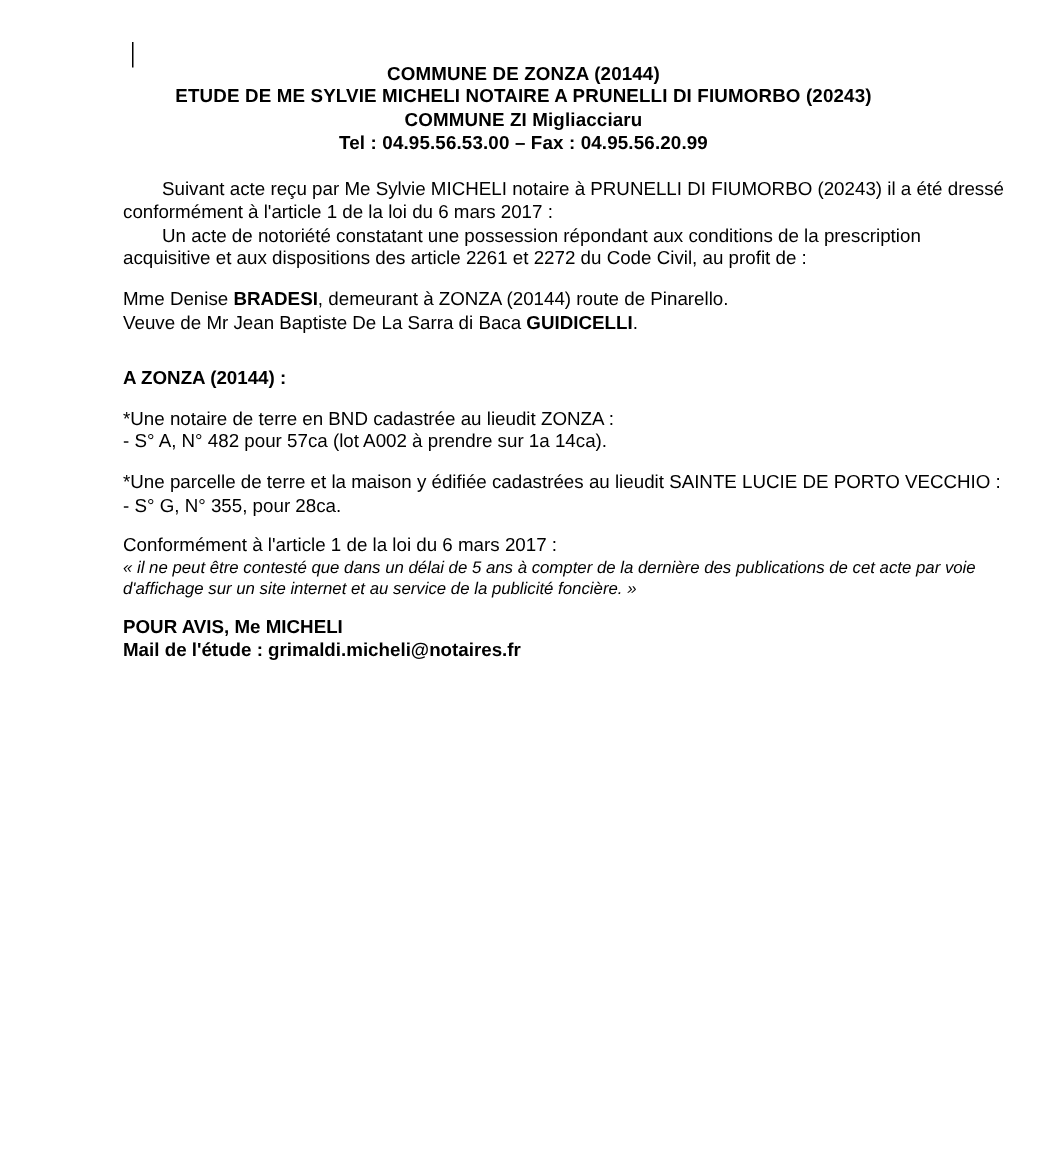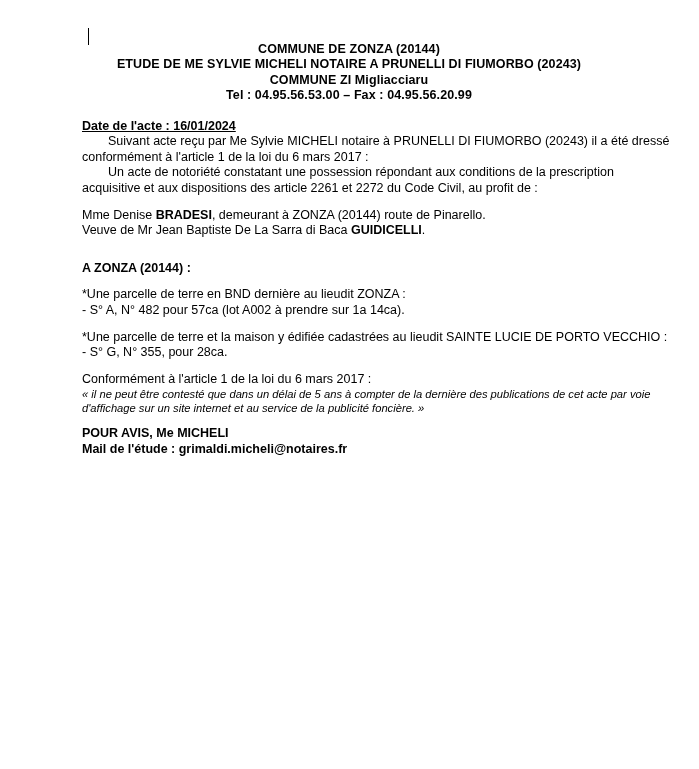--- a/index.html
+++ b/index.html
@@ -89,21 +89,20 @@
 
     <div class="header-block">
       <div>COMMUNE DE ZONZA (20144)</div>
       <div>ETUDE DE ME SYLVIE MICHELI NOTAIRE A PRUNELLI DI FIUMORBO (20243)</div>
       <div>COMMUNE ZI Migliacciaru</div>
       <div>Tel : 04.95.56.53.00 – Fax : 04.95.56.20.99</div>
     </div>
 
     <div class="body-block">
 
-      <p class="p under-bold">Date de l'acte : 16/01/2024</p>
 
       <p class="p indent">Suivant acte reçu par Me Sylvie MICHELI notaire à PRUNELLI DI FIUMORBO (20243) il a été dressé conformément à l'article 1 de la loi du 6 mars 2017 :</p>
 
       <p class="p indent">Un acte de notoriété constatant une possession répondant aux conditions de la prescription acquisitive et aux dispositions des article 2261 et 2272 du Code Civil, au profit de :</p>
 
       <div class="gap"></div>
 
       <p class="p"><span>Mme Denise </span><span class="bold">BRADESI</span><span>, demeurant à ZONZA (20144) route de Pinarello.</span></p>
 
 
@@ -111,21 +110,21 @@
 
       <div class="gap"></div>
 
 
       <div class="gap"></div>
 
       <p class="p bold">A ZONZA (20144) :</p>
 
       <div class="gap"></div>
 
-      <p class="p">*Une parcelle de terre en BND dernière au lieudit ZONZA :</p>
+      <p class="p">*Une notaire de terre en BND cadastrée au lieudit ZONZA :</p>
       <p class="p">- S° A, N° 482  pour 57ca (lot A002 à prendre sur 1a 14ca).</p>
 
       <div class="gap"></div>
 
       <p class="p">*Une parcelle de terre et la maison y édifiée cadastrées au lieudit SAINTE LUCIE DE PORTO VECCHIO :</p>
       <p class="p">- S° G, N° 355, pour 28ca.</p>
 
       <div class="gap"></div>
 
       <p class="p">Conformément à l'article 1 de la loi du 6 mars 2017 :</p>

